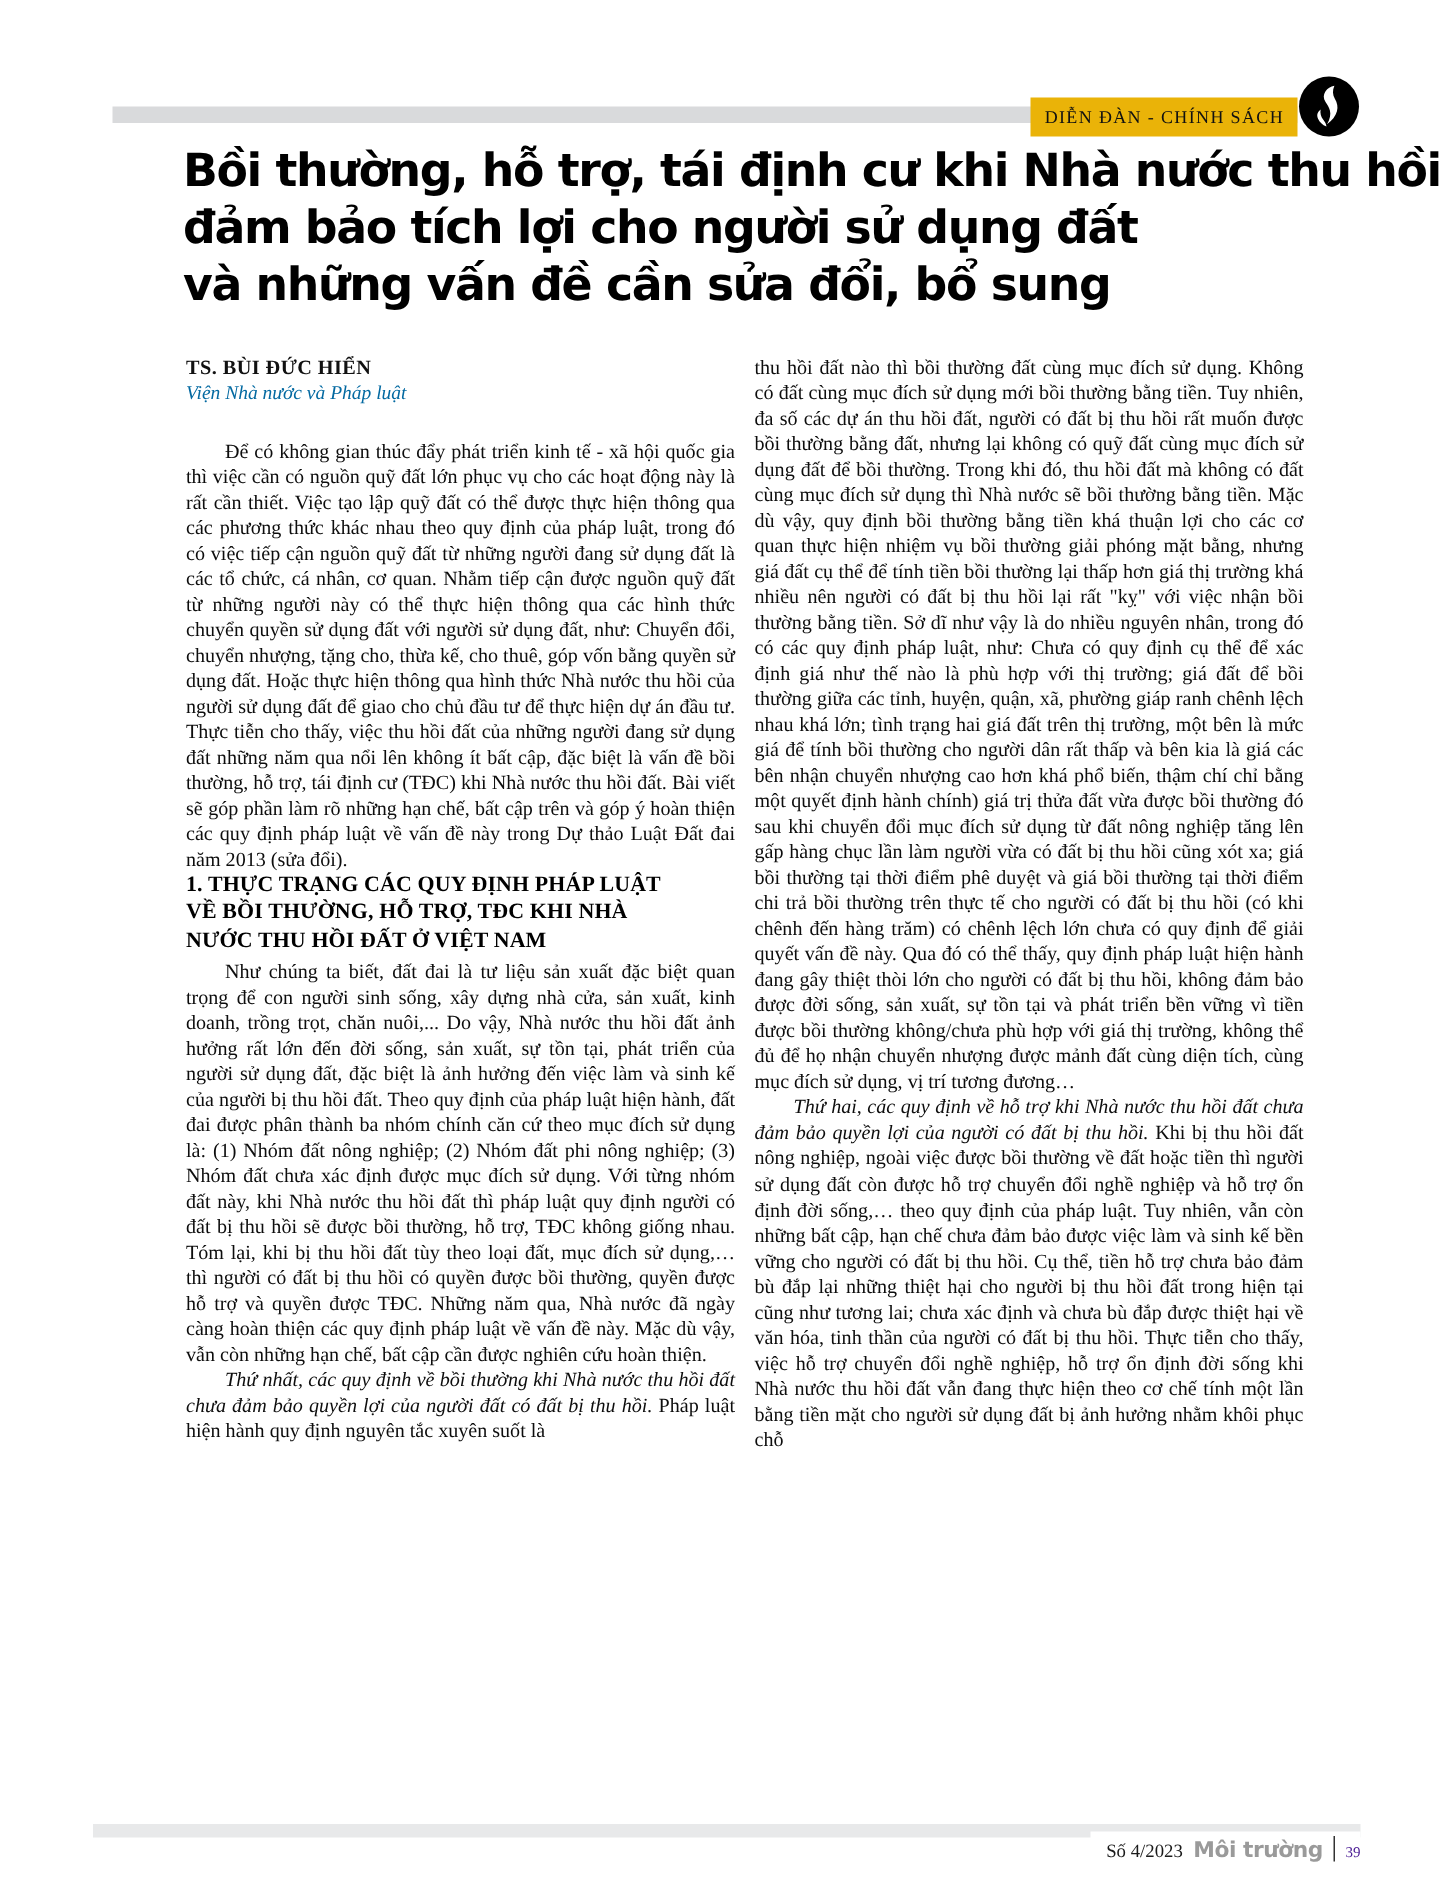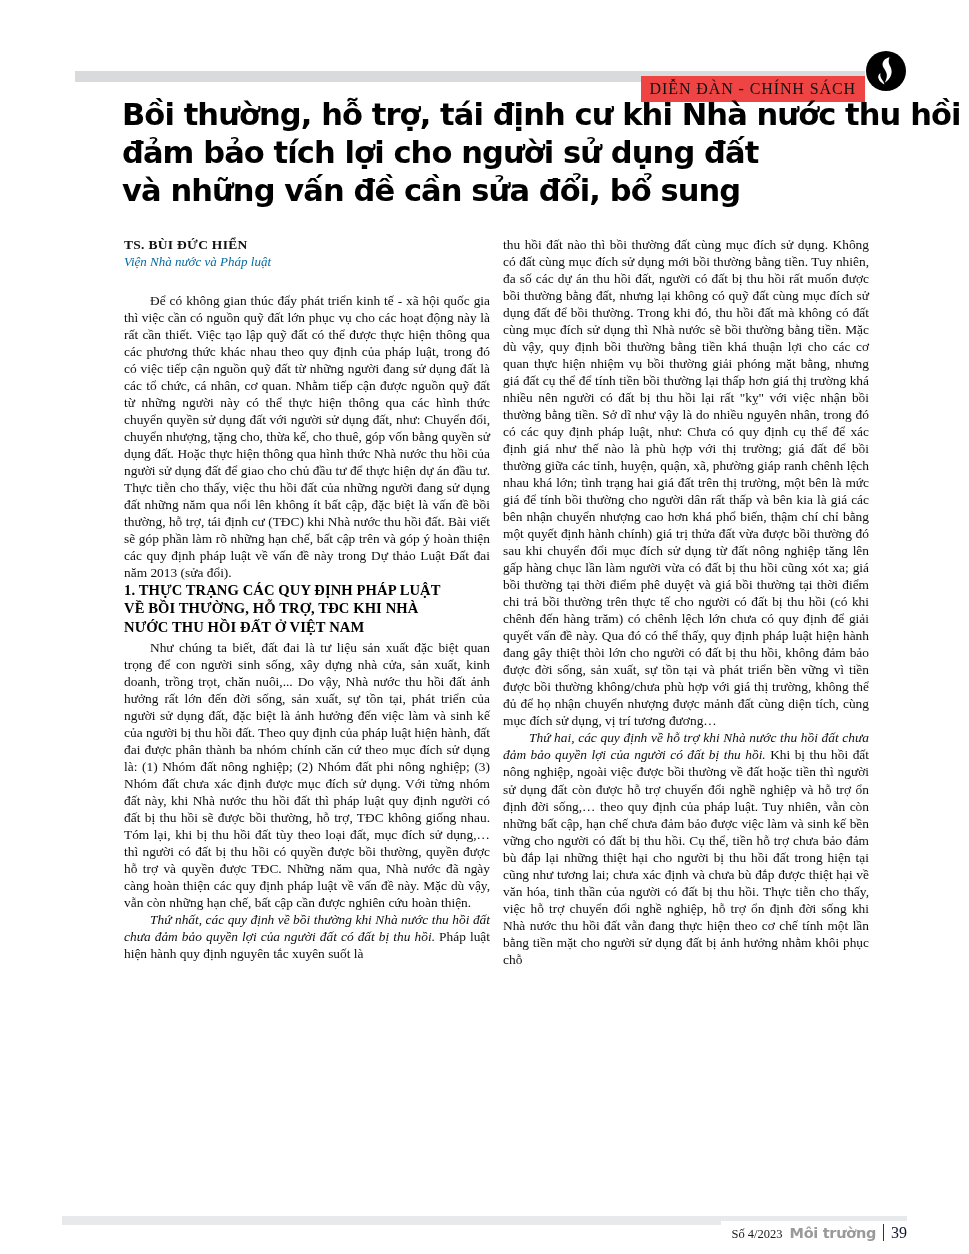--- a/index.html
+++ b/index.html
@@ -31,26 +31,26 @@
     position: absolute;
     left: 75px;
     top: 13px;
     width: 790px;
     height: 11px;
     background: #d9dadc;
   }
   .masthead-label {
     position: absolute;
     right: 104px;
-    top: 18px;
-    font-family: "Liberation Serif", "DejaVu Serif", serif;
-    font-size: 16px;
+    top: 7px;
+    font-family: "Liberation Serif", "DejaVu Serif", serif;
+    font-size: 12px;
     letter-spacing: 0.9px;
     color: #111111;
-    background: #ef4444;
+    background: #eab308;
     padding: 0 9px 0 9px;
     white-space: nowrap;
     line-height: 26px;
   }
   .masthead-logo {
     position: absolute;
     right: 62px;
     top: -8px;
     width: 42px;
     height: 42px;
@@ -162,22 +162,22 @@
   }
   .footer-sep {
     display: inline-block;
     width: 1px;
     height: 17px;
     background: #333333;
     position: relative;
     top: 3px;
   }
   .footer-page {
-    font-size: 16px;
-    color: #0f172a;
+    font-size: 10px;
+    color: #4c1d95;
   }
 </style>
 </head>
 <body>
 
 <div class="page">
 
   <div class="masthead">
     <div class="masthead-rule"></div>
     <div class="masthead-label">DIỄN ĐÀN - CHÍNH SÁCH</div>

